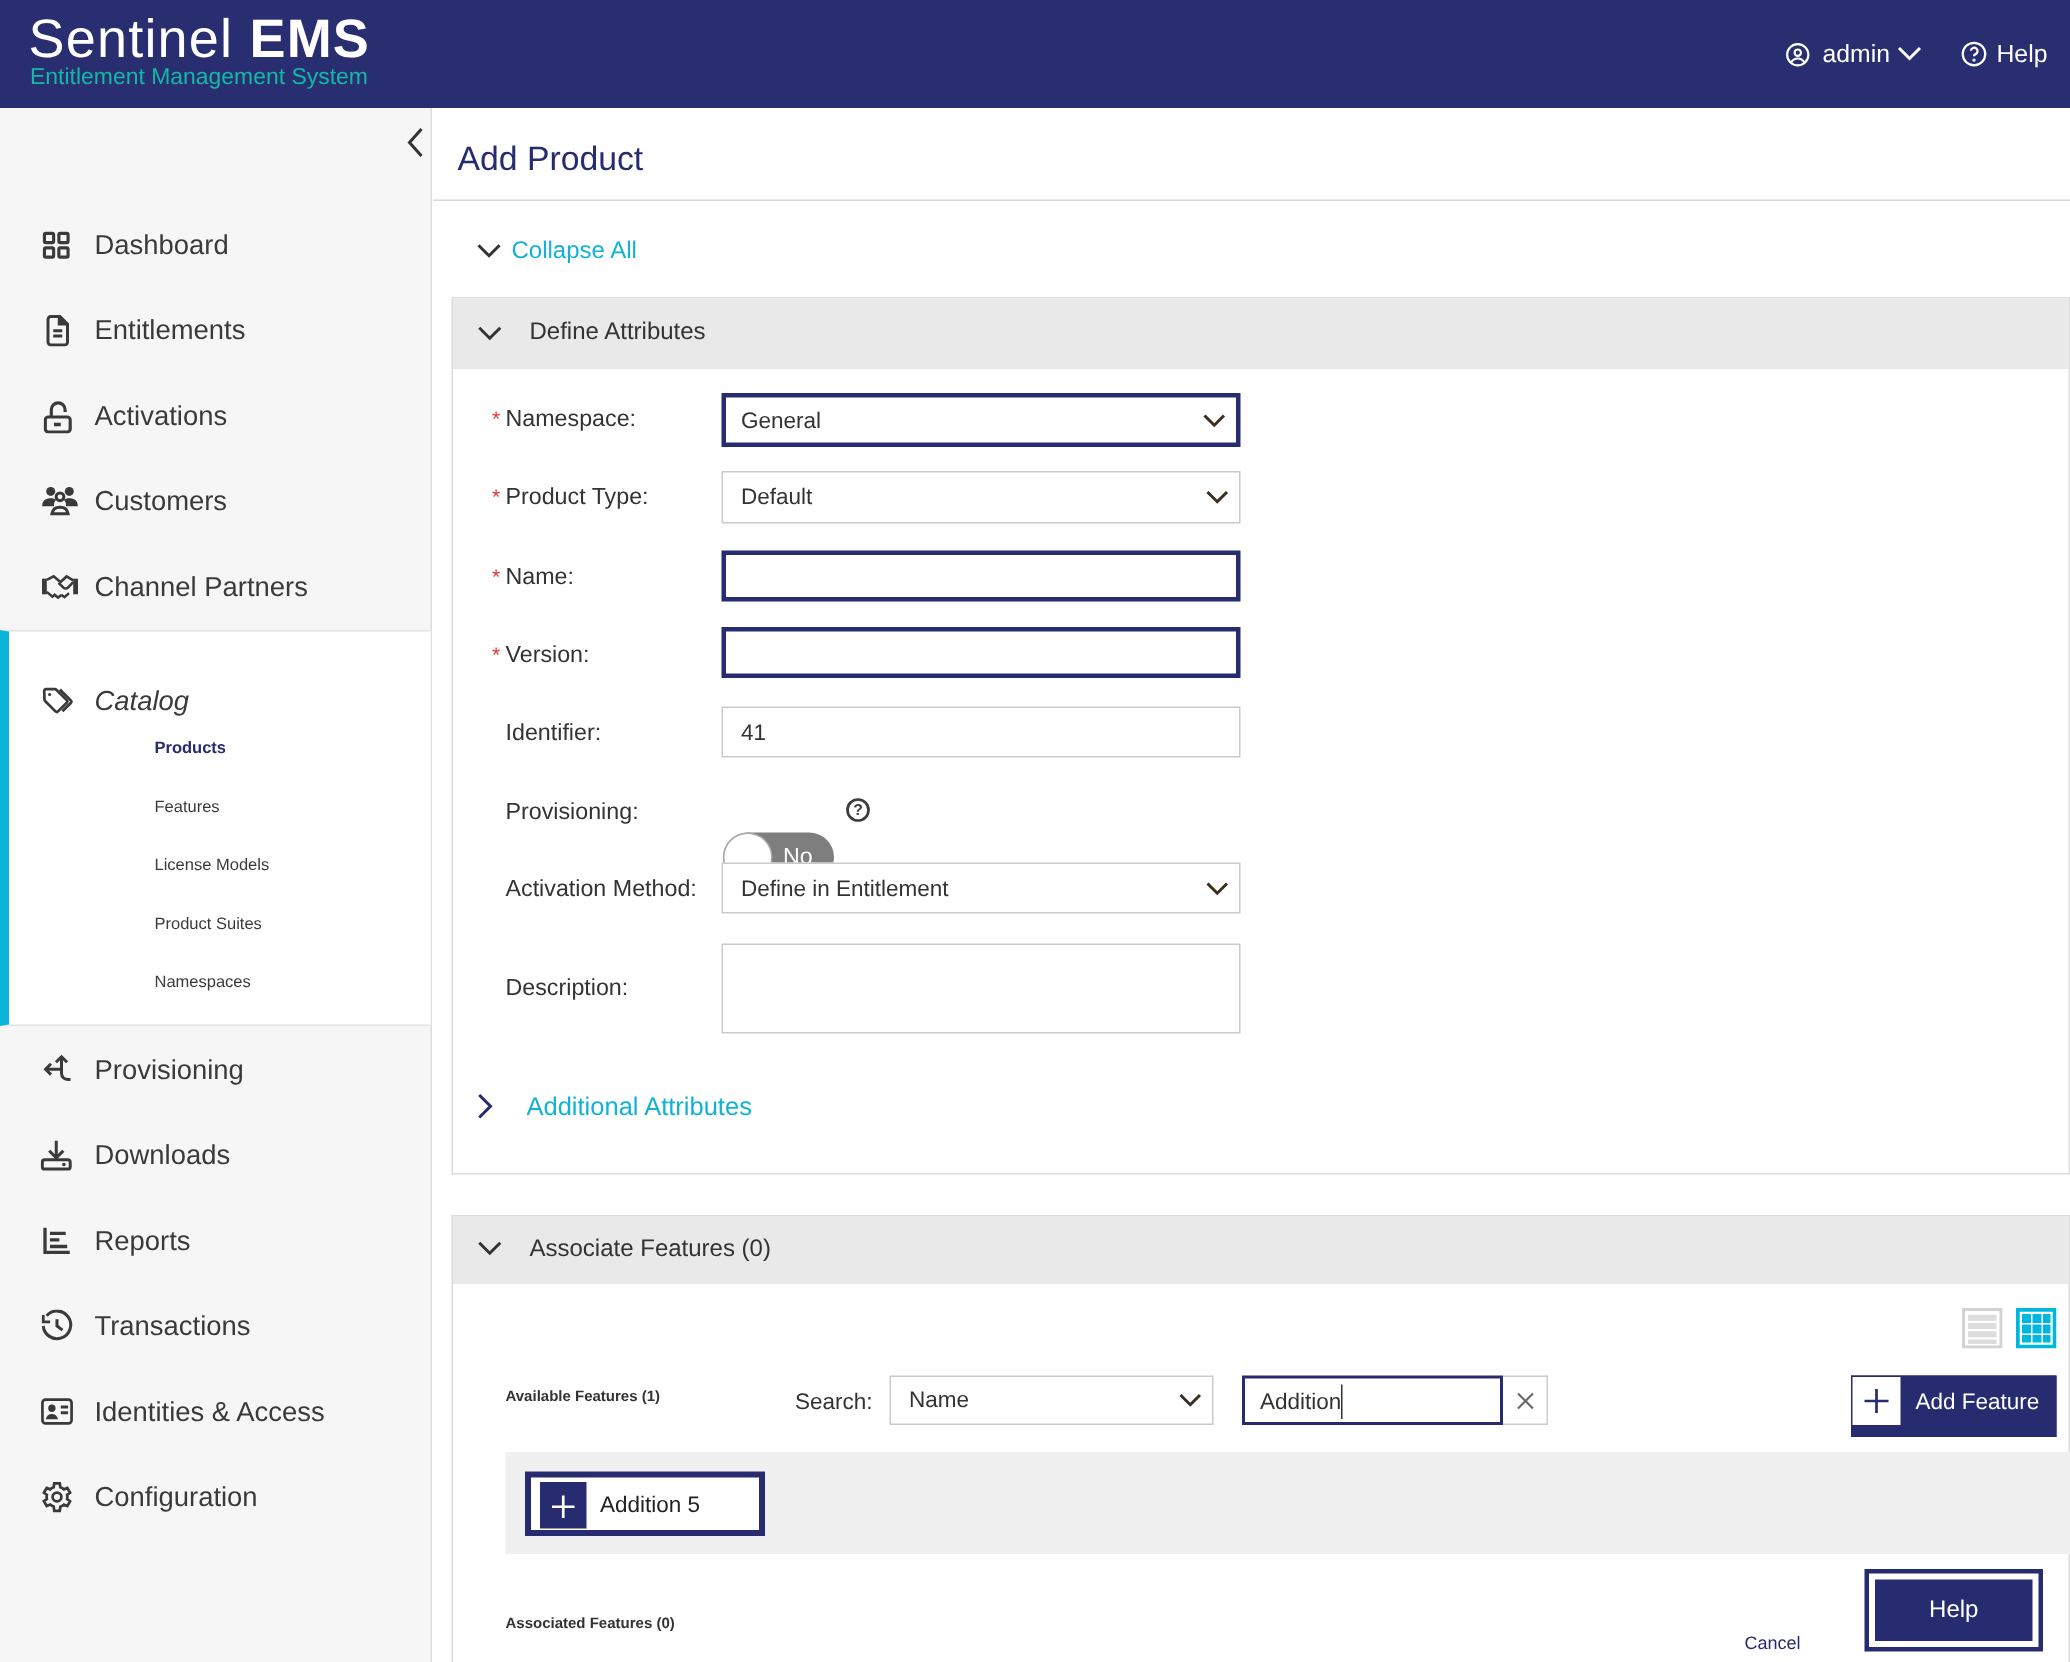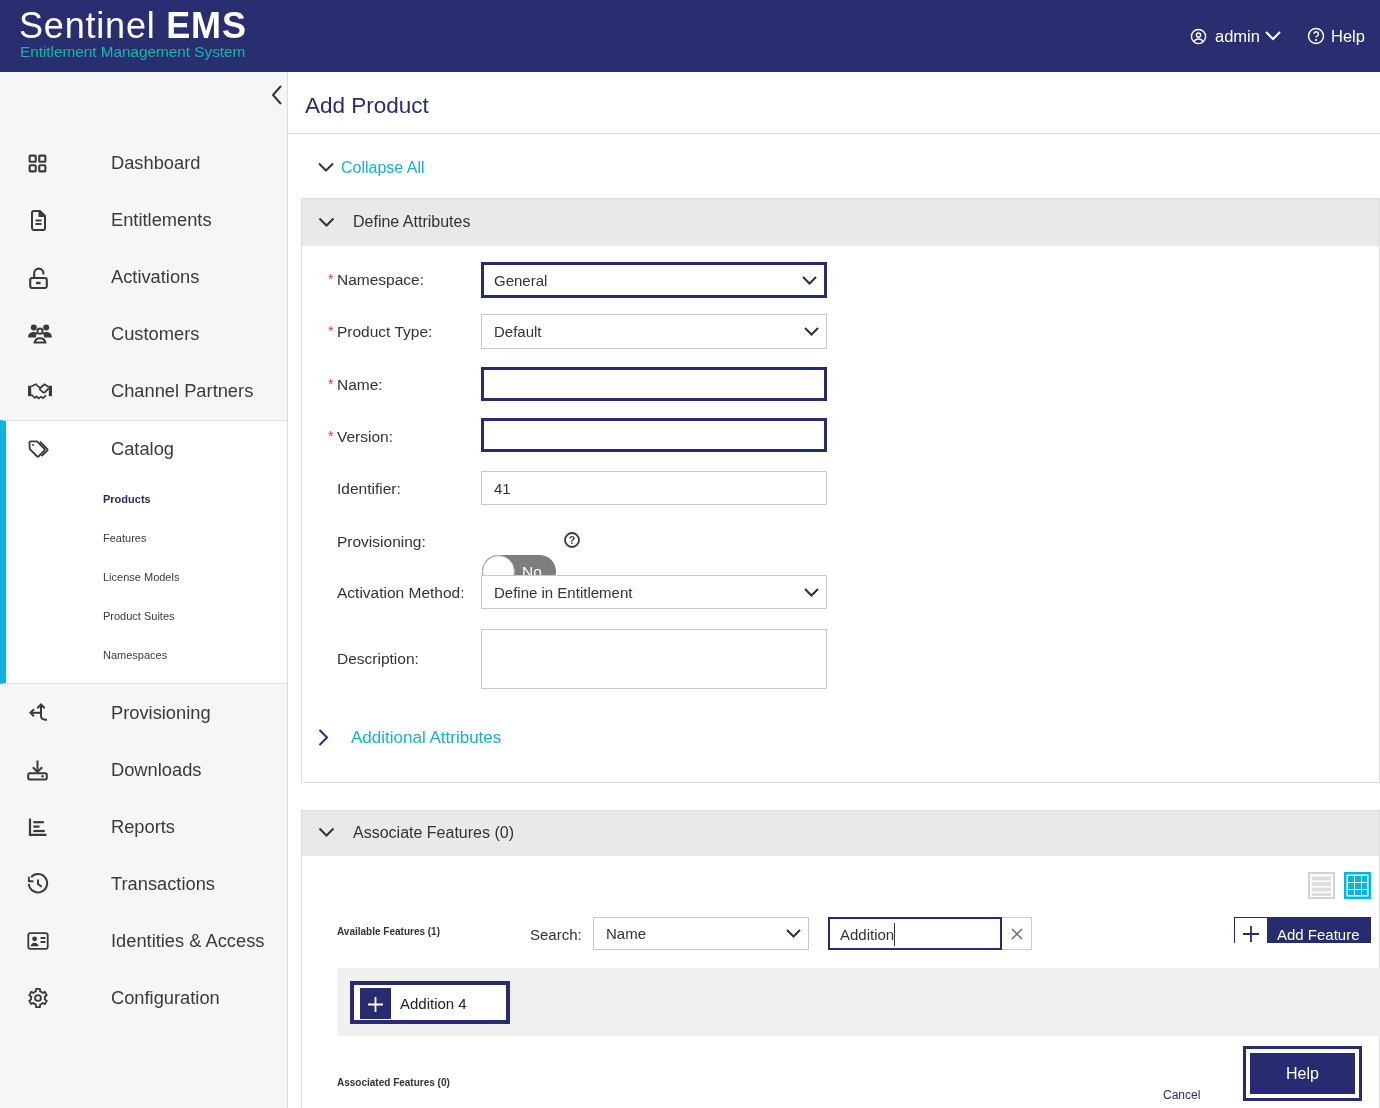--- a/index.html
+++ b/index.html
@@ -10,21 +10,21 @@
 #header { position:absolute; left:0; top:0; width:1380px; height:72px; background:#292e71; }
 #logo-main { position:absolute; left:19px; top:5px; color:#fff; font-size:36px; letter-spacing:0.8px; }
 #logo-main b { font-weight:bold; }
 #logo-sub { position:absolute; left:20px; top:43px; color:#14b8a6; font-size:15.3px; }
 .hdr-item { position:absolute; top:0; height:72px; display:flex; align-items:center; color:#fff; font-size:16.5px; }
 
 #sidebar { position:absolute; left:0; top:72px; width:288px; height:1036px; background:#f6f6f6; border-right:1px solid #ddd; }
 #collapse-btn { position:absolute; left:269px; top:12px; }
 .nav-item { position:absolute; left:0; width:287px; height:40px; display:flex; align-items:center; color:#3a3a3a; font-size:18.3px; }
 .nav-item svg { position:absolute; left:27px; }
-.nav-item .lbl { position:absolute; left:63px;margin-left:48px; }
+.nav-item .lbl { position:absolute; left:63px; }
 #cat-block { position:absolute; left:0; top:348px; width:287px; height:264px; background:#fff; border-left:6px solid #0cb4da; border-top:1px solid #e3e3e3; border-bottom:1px solid #e3e3e3; }
 #cat-block .nav-item svg { left:22px; }
 #cat-block .nav-item .lbl { left:57px; }
 .sub-item { position:absolute; left:59px; color:#3a3a3a; font-size:11px; height:24px; display:flex; align-items:center;margin-left:38px; }
 .sub-sel { color:#262c6f; font-weight:bold; }
 
 #main { position:absolute; left:289px; top:72px; width:1091px; height:1036px; background:#fff; }
 #title { position:absolute; left:305px; top:93px; font-size:22.5px; color:#262c6f; }
 #title-border { position:absolute; left:289px; top:133px; width:1091px; height:1px; background:#d8d8d8; }
 .cyan { color:#12b2d4; }
@@ -46,21 +46,21 @@
 
 #toggle { position:absolute; left:482px; top:523px; width:74px; height:33px; background:#7e7e7e; border-radius:16.5px;margin-top:32px; }
 #knob { position:absolute; left:0px; top:0px; width:33px; height:33px; background:#fff; border:1px solid #a8a8a8; border-radius:50%; box-sizing:border-box; }
 #tog-no { position:absolute; left:40px; top:8px; color:#fff; font-size:15.5px; }
 
 .bold15 { font-weight:bold; font-size:10px; color:#333; }
 #strip { position:absolute; left:337px; top:968px; width:1043px; height:68px; background:#f0f0f0; }
 #card { position:absolute; left:350px; top:981px; width:160px; height:43px; border:4px solid #262c6f; background:#fff; }
 #card .sq { position:absolute; left:6px; top:3px; width:31px; height:31px; background:#262c6f; }
 #card .nm { position:absolute; left:46px; top:10px; font-size:15px; color:#222; }
-#addfeat { position:absolute; left:1234px; top:917px; width:137px; height:26px; border:1px solid #262c6f; background:#262c6f; }
+#addfeat { position:absolute; left:1234px; top:917px; width:137px; height:41px; border:1px solid #262c6f; background:#262c6f; }
 #addfeat .plus { position:absolute; left:0; top:0; width:32px; height:32px; background:#fff; }
 #addfeat .t { position:absolute; left:42px; top:8px; color:#fff; font-size:15px; }
 #savebtn { position:absolute; left:1243px; top:1046px; width:119px; height:55px; border:3px solid #262c6f; background:#fff; padding:4px; }
 #savebtn .in { width:100%; height:100%; background:#262c6f; color:#fff; font-size:16px; display:flex; align-items:center; justify-content:center; }
 #cancel { position:absolute; left:1163px; top:1088px; color:#262c6f; font-size:12px; }
 </style>
 </head>
 <body>
 
 <div id="header">
@@ -138,21 +138,21 @@
         <path d="M4.2 4.6l4.6-2.4 4.2 3.6"></path>
         <path d="M21.8 4.9l-4.4-2.6-4.6 4.2"></path>
         <path d="M12 6.6l3.4 3.2c.9.8 2.3.7 3.1-.2l3.3-3.5"></path>
         <path d="M4.2 12.6l3.7 3.2 2.2-1.8"></path>
         <path d="M9.5 14.7l2.2 1.7 2.2-1.8"></path>
         <path d="M13.8 14.5l2.2 1.6 3-2.7"></path>
       </svg>
       <span class="lbl">Channel Partners</span>
     </div>
   <div id="cat-block">
-    <div class="nav-item" style="top:8px;">
+    <div class="nav-item" style="top:26px;font-style:italic;">
         <svg width="21" height="19" viewBox="0 0 22 20" fill="none" stroke="#3a3a3a" stroke-width="1.9">
           <path d="M1.5 2.8c0-.7.6-1.3 1.3-1.3h6.2c.4 0 .7.1 1 .4l7.3 7.3c.5.5.5 1.3 0 1.8l-6.1 6.1c-.5.5-1.3.5-1.8 0l-7.3-7.3c-.3-.3-.4-.6-.4-1z"></path>
           <circle cx="5.3" cy="5.3" r="1.1" fill="#3a3a3a" stroke="none"></circle>
           <path d="M12.5 1.8l7.6 7.6c.5.5.5 1.3 0 1.8l-5.8 5.8"></path>
         </svg>
         <span class="lbl">Catalog</span>
       </div>
     <div class="sub-item sub-sel" style="top:66px;">Products</div>
     <div class="sub-item" style="top:105px;">Features</div>
     <div class="sub-item" style="top:144px;">License Models</div>
@@ -340,20 +340,20 @@
     </svg>
   <span class="t">Add Feature</span>
 </div>
 
 <div id="strip"></div>
 <div id="card">
   <div class="sq"></div>
   <svg style="position:absolute; left:13px; top:11px;" width="17" height="17" viewBox="0 0 17 17" stroke="#fff" stroke-width="1.8">
       <path d="M8.5 1v15M1 8.5h15"></path>
     </svg>
-  <span class="nm">Addition 4</span>
+  <span class="nm">Addition 5</span>
 </div>
 
 <div class="abs bold15" style="left:337px; top:1077px;">Associated Features (0)</div>
 <div id="cancel">Cancel</div>
 <div id="savebtn">
     <div class="in">Help</div>
   </div>
 
 </body></html>

